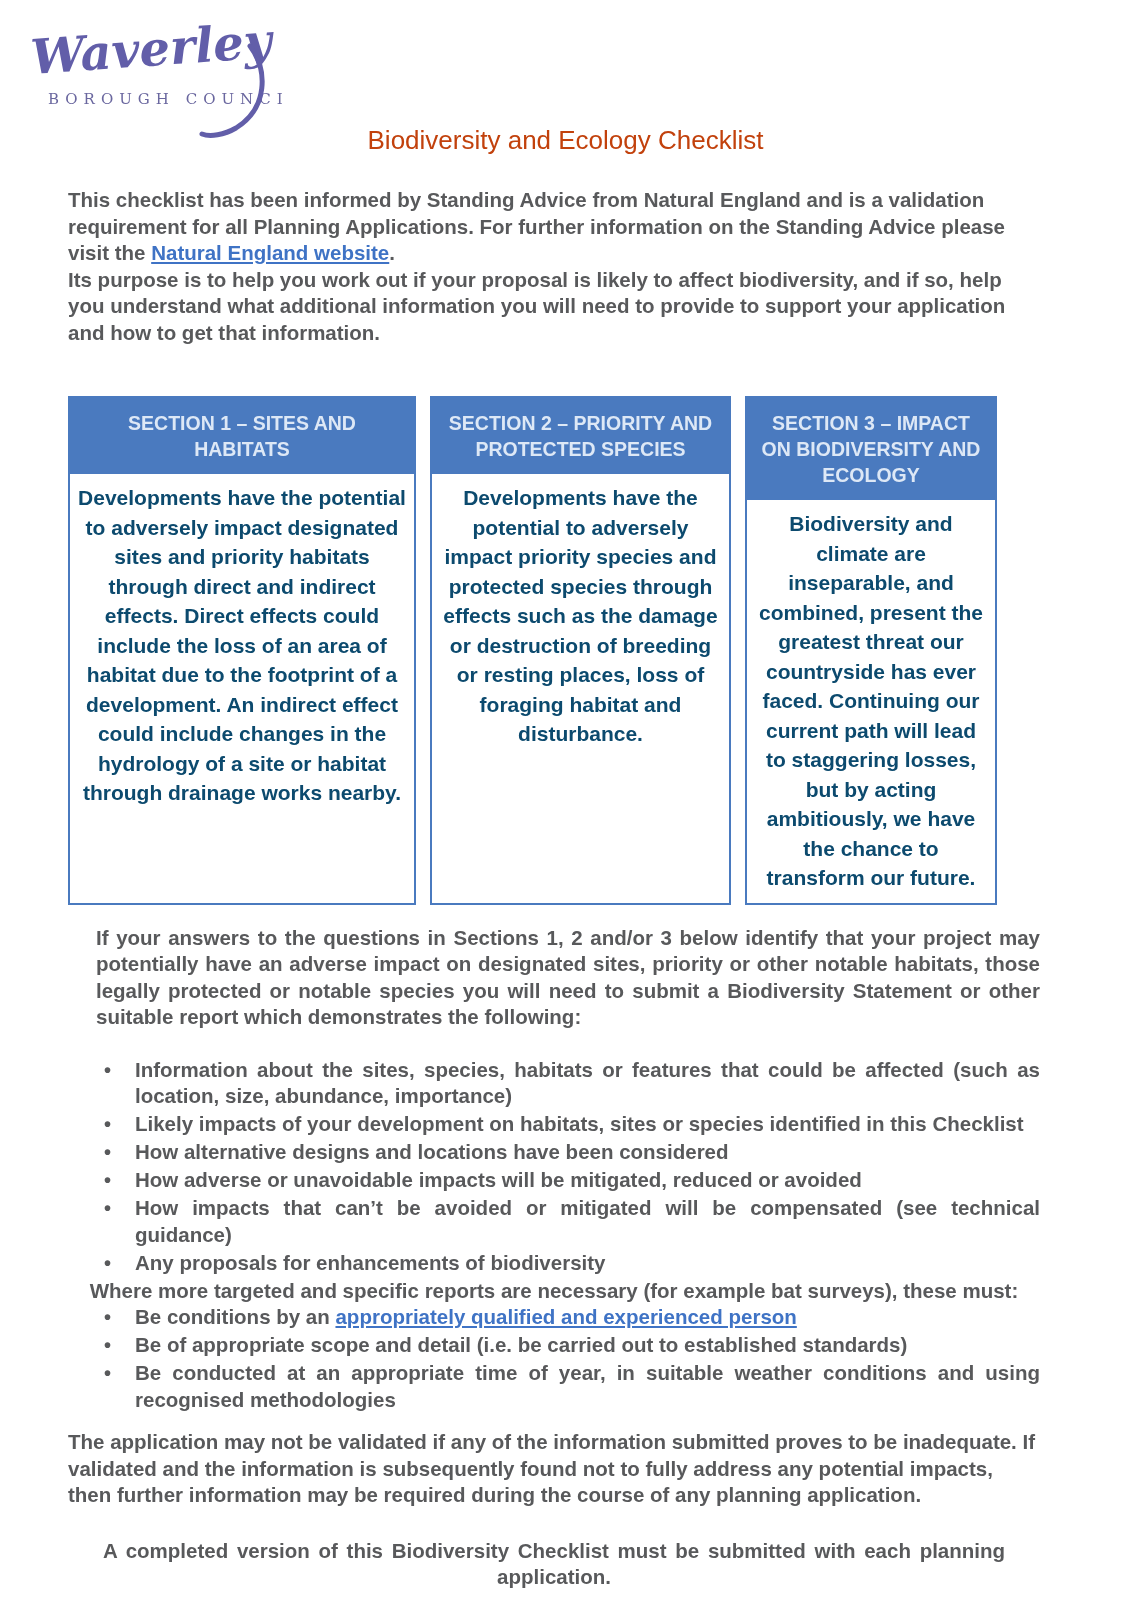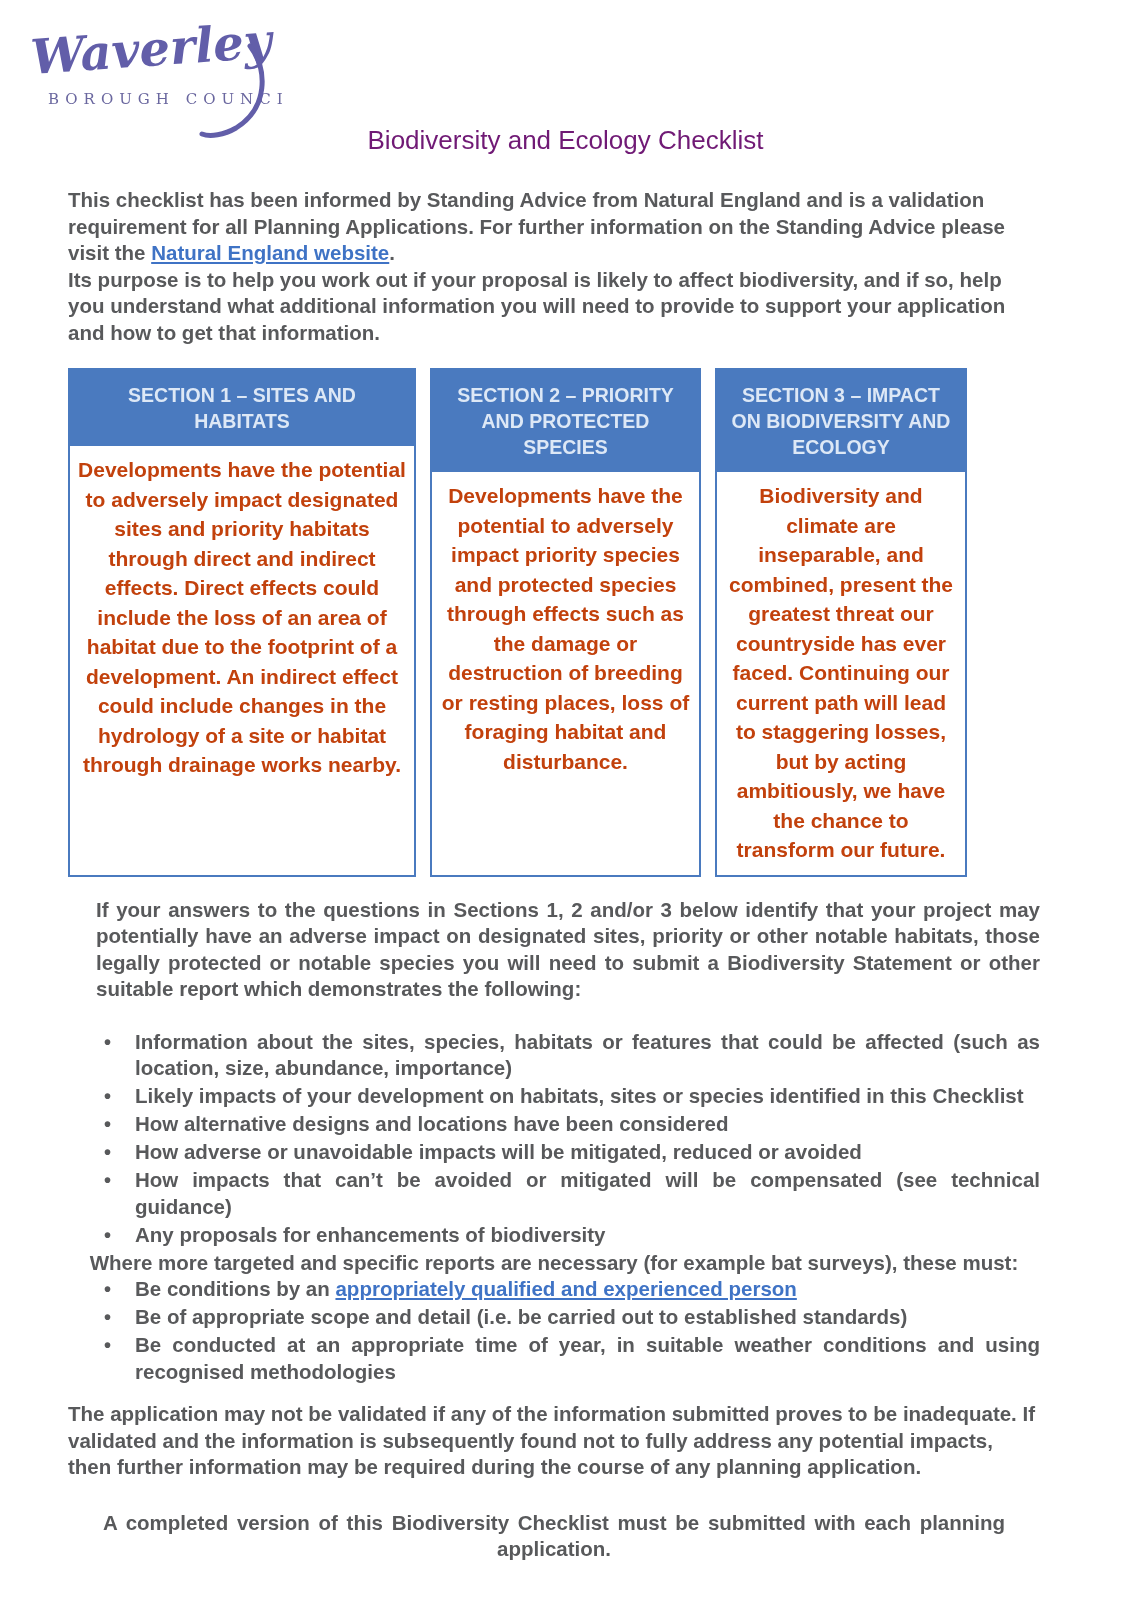--- a/index.html
+++ b/index.html
@@ -37,21 +37,21 @@
     stroke-width: 5;
     fill: none;
     stroke-linecap: round;
   }
   .title {
     margin: 0;
     padding-top: 124px;
     text-align: center;
     font-size: 26px;
     font-weight: normal;
-    color: #701a75;
+    color: #c2410c;
     line-height: 32px;
   }
   .content {
     padding: 0 91px 0 68px;
   }
   p { margin: 0; }
   .body-text {
     font-size: 20.5px;
     line-height: 26.5px;
     font-weight: bold;
@@ -67,34 +67,35 @@
     display: flex;
     gap: 14px;
     align-items: stretch;
   }
   .box {
     box-sizing: border-box;
     border: 2px solid #4a7abf;
     background: #ffffff;
     display: flex;
     flex-direction: column;
+    margin-top: 28px;
   }
   .box1 { width: 348px; }
-  .box2 { width: 271px; }
+  .box2 { width: 301px; }
   .box3 { width: 252px; }
   .box-header {
     background: #4a7abf;
     color: #dde8f6;
     text-align: center;
     font-size: 19.5px;
     line-height: 26px;
     padding: 12px 8px;
   }
   .box-body {
-    color: #c2410c;
+    color: #0c4a6e;
     text-align: center;
     font-size: 21px;
     line-height: 29.5px;
     padding: 9px 8px 10px;
   }
   .statement {
     margin-top: 20px;
     text-align: justify;
     margin-left: 28px;
   }

